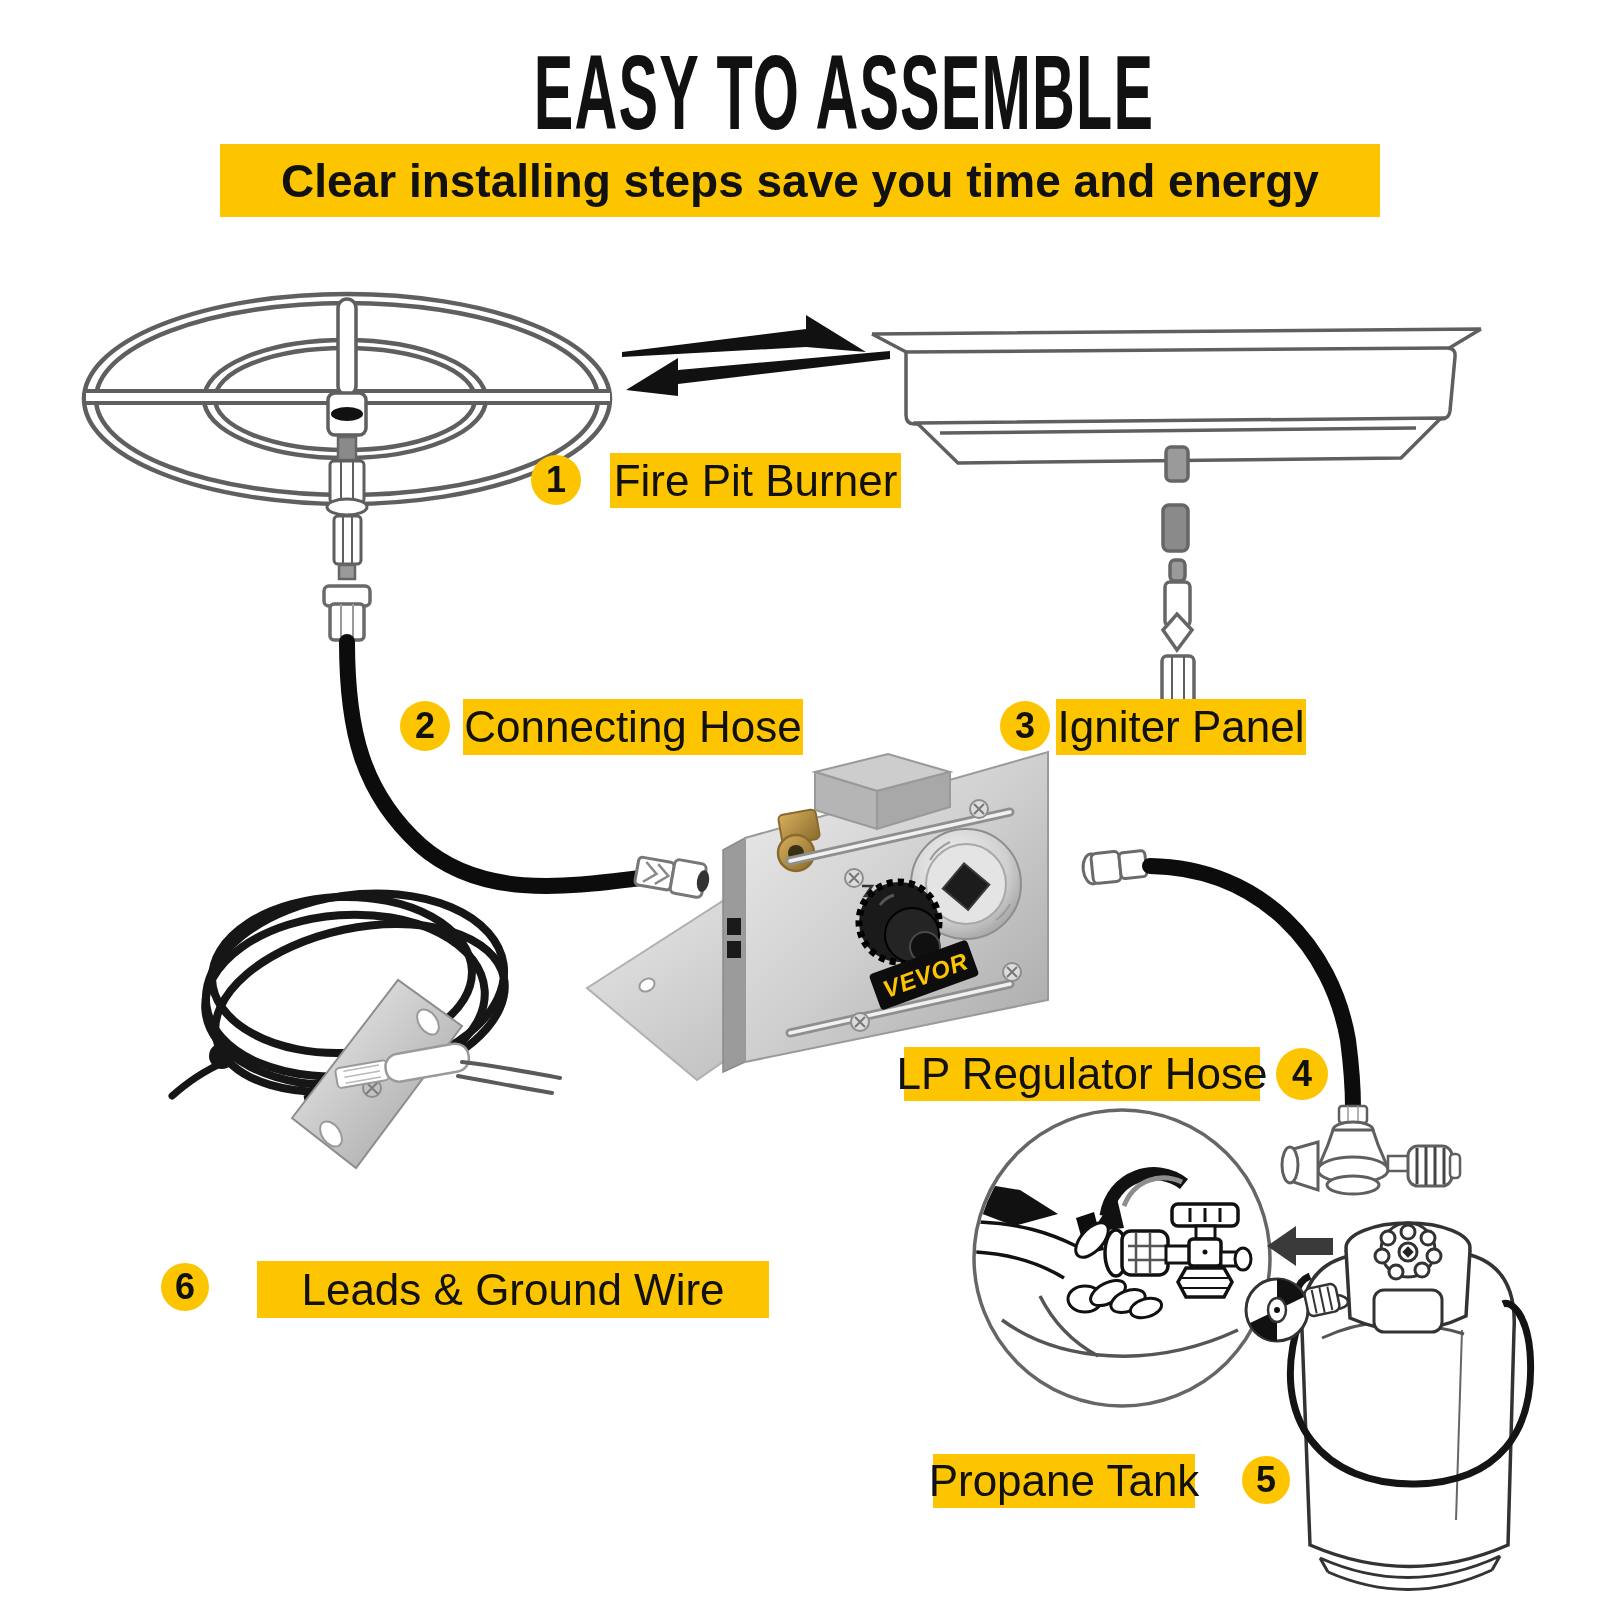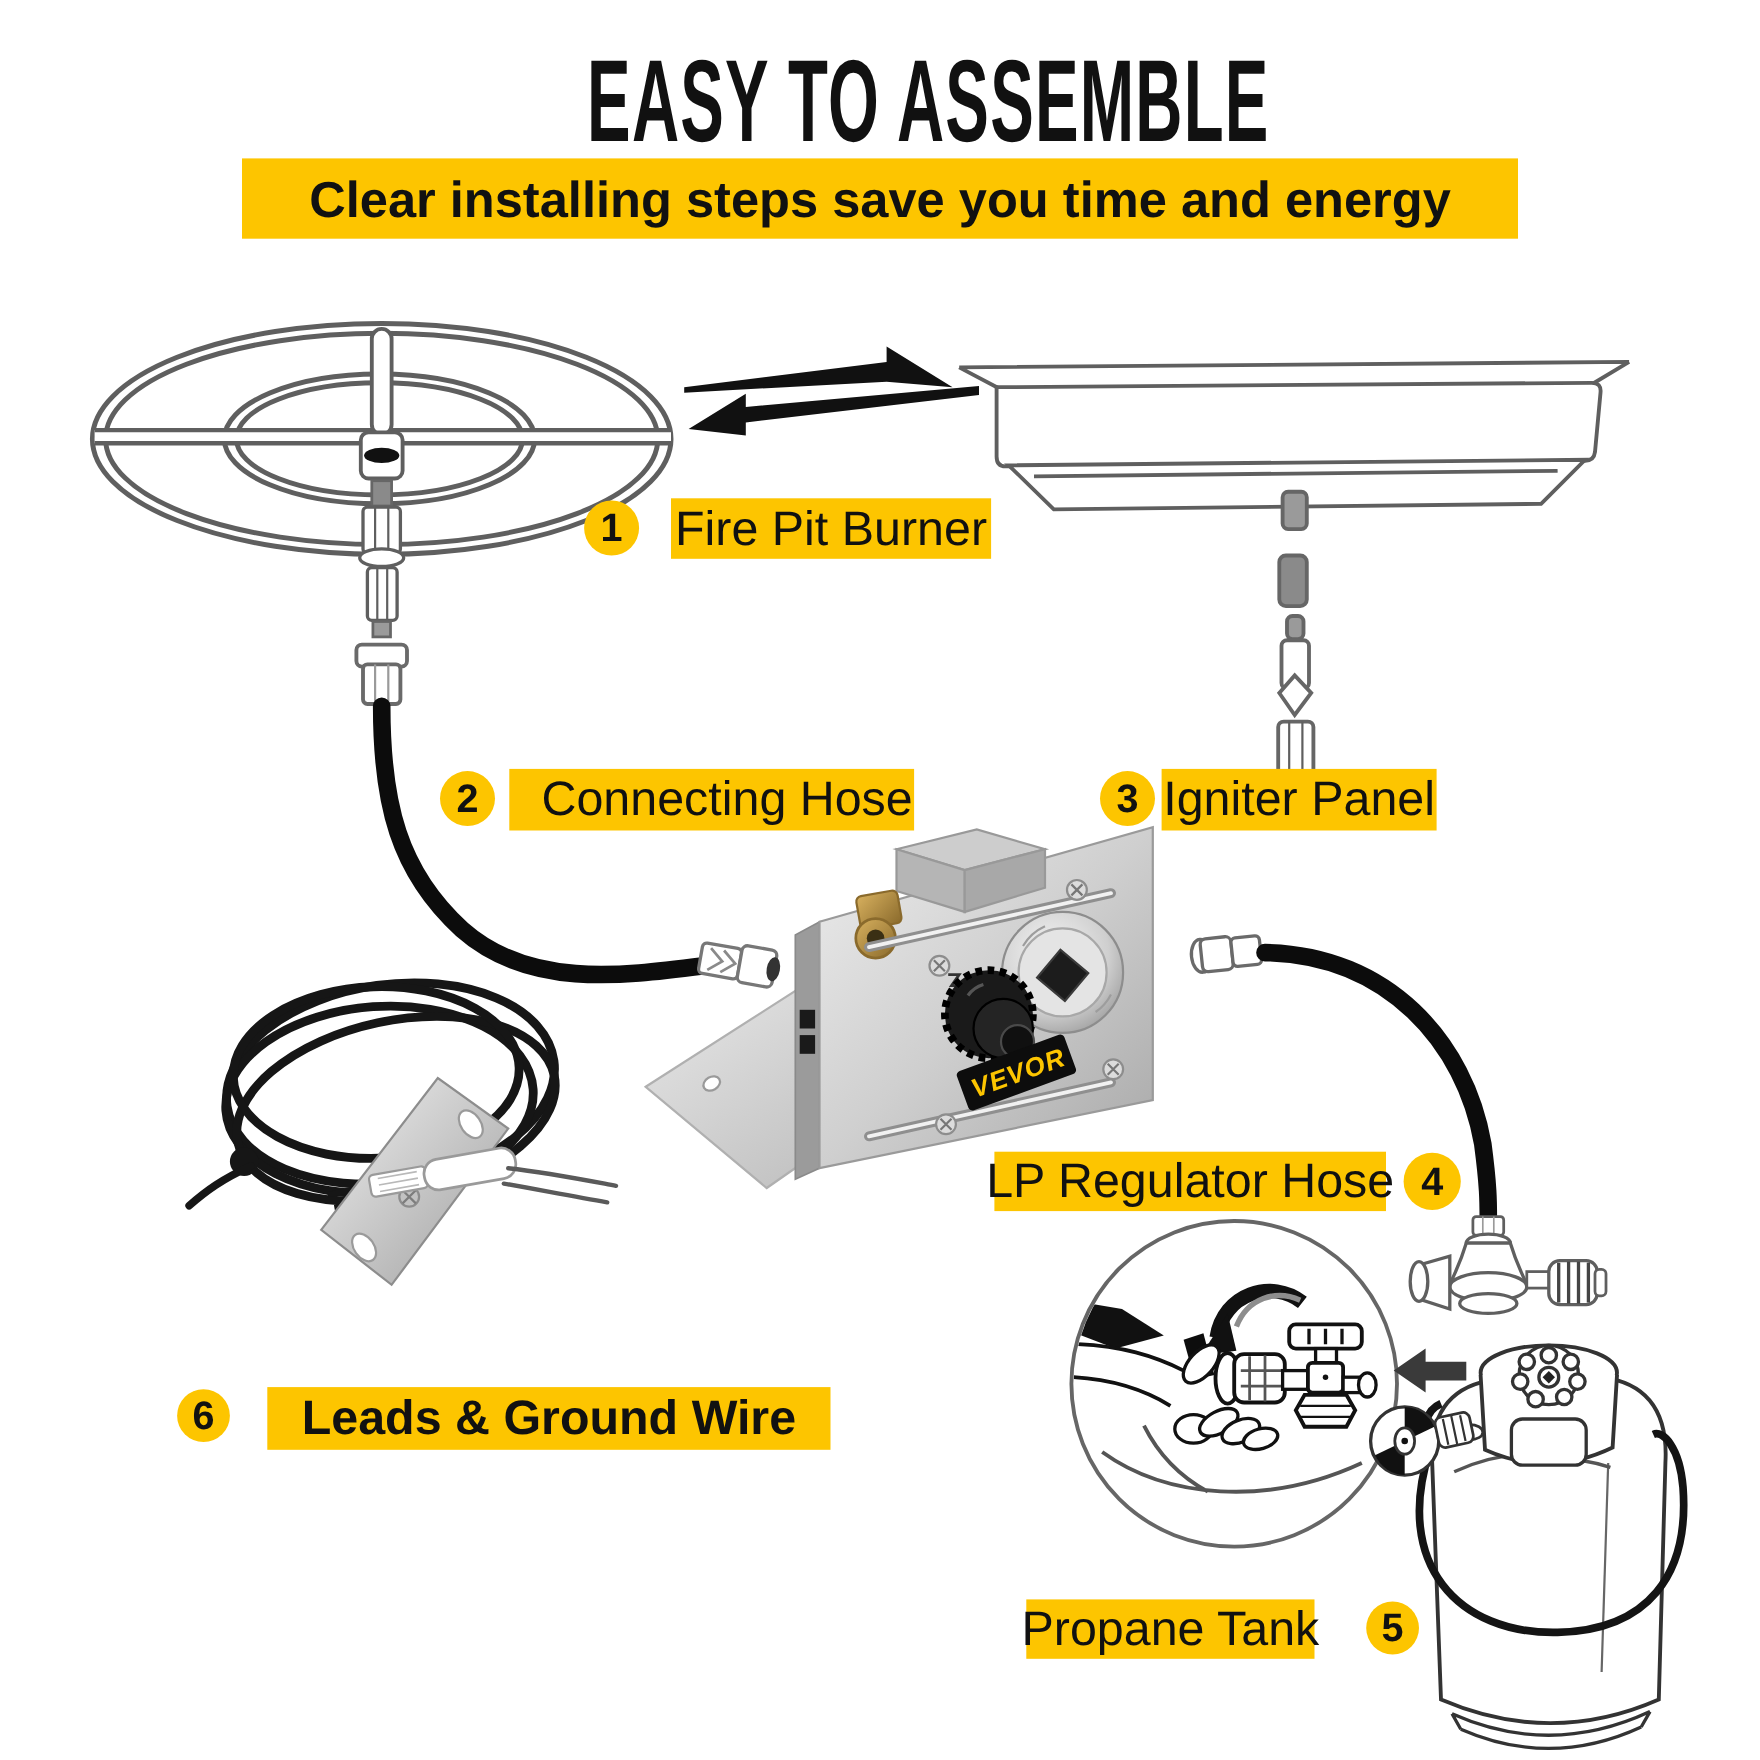--- a/index.html
+++ b/index.html
@@ -304,21 +304,21 @@
   <div class="pnum" style="left:531px;top:455px;width:50px;height:50px;">
       <span>1</span>
     </div>
   <div class="pbox" style="left:610px;top:453px;width:291px;height:55px;">
       <span>Fire Pit Burner</span>
     </div>
 
   <div class="pnum" style="left:400px;top:701px;width:50px;height:50px;">
       <span>2</span>
     </div>
-  <div class="pbox" style="left:463px;top:699px;width:340px;height:56px;padding-left:28px;">
+  <div class="pbox" style="left:463px;top:699px;width:340px;height:56px;">
       <span>Connecting Hose</span>
     </div>
 
   <div class="pnum" style="left:1000px;top:701px;width:50px;height:50px;">
       <span>3</span>
     </div>
   <div class="pbox" style="left:904px;top:1047px;width:356px;height:54px;">
       <span>LP Regulator Hose</span>
     </div>
 
@@ -332,17 +332,17 @@
   <div class="pbox" style="left:933px;top:1454px;width:262px;height:54px;">
       <span>Propane Tank</span>
     </div>
   <div class="pnum" style="left:1242px;top:1456px;width:48px;height:48px;">
       <span>5</span>
     </div>
 
   <div class="pnum" style="left:161px;top:1263px;width:48px;height:48px;">
       <span>6</span>
     </div>
-  <div class="pbox" style="left:243px;top:1261px;width:512px;height:57px;font-weight:bold;">
+  <div class="pbox" style="left:257px;top:1261px;width:512px;height:57px;">
       <span>Leads &amp; Ground Wire</span>
     </div>
 
 </div>
 
 </body></html>

